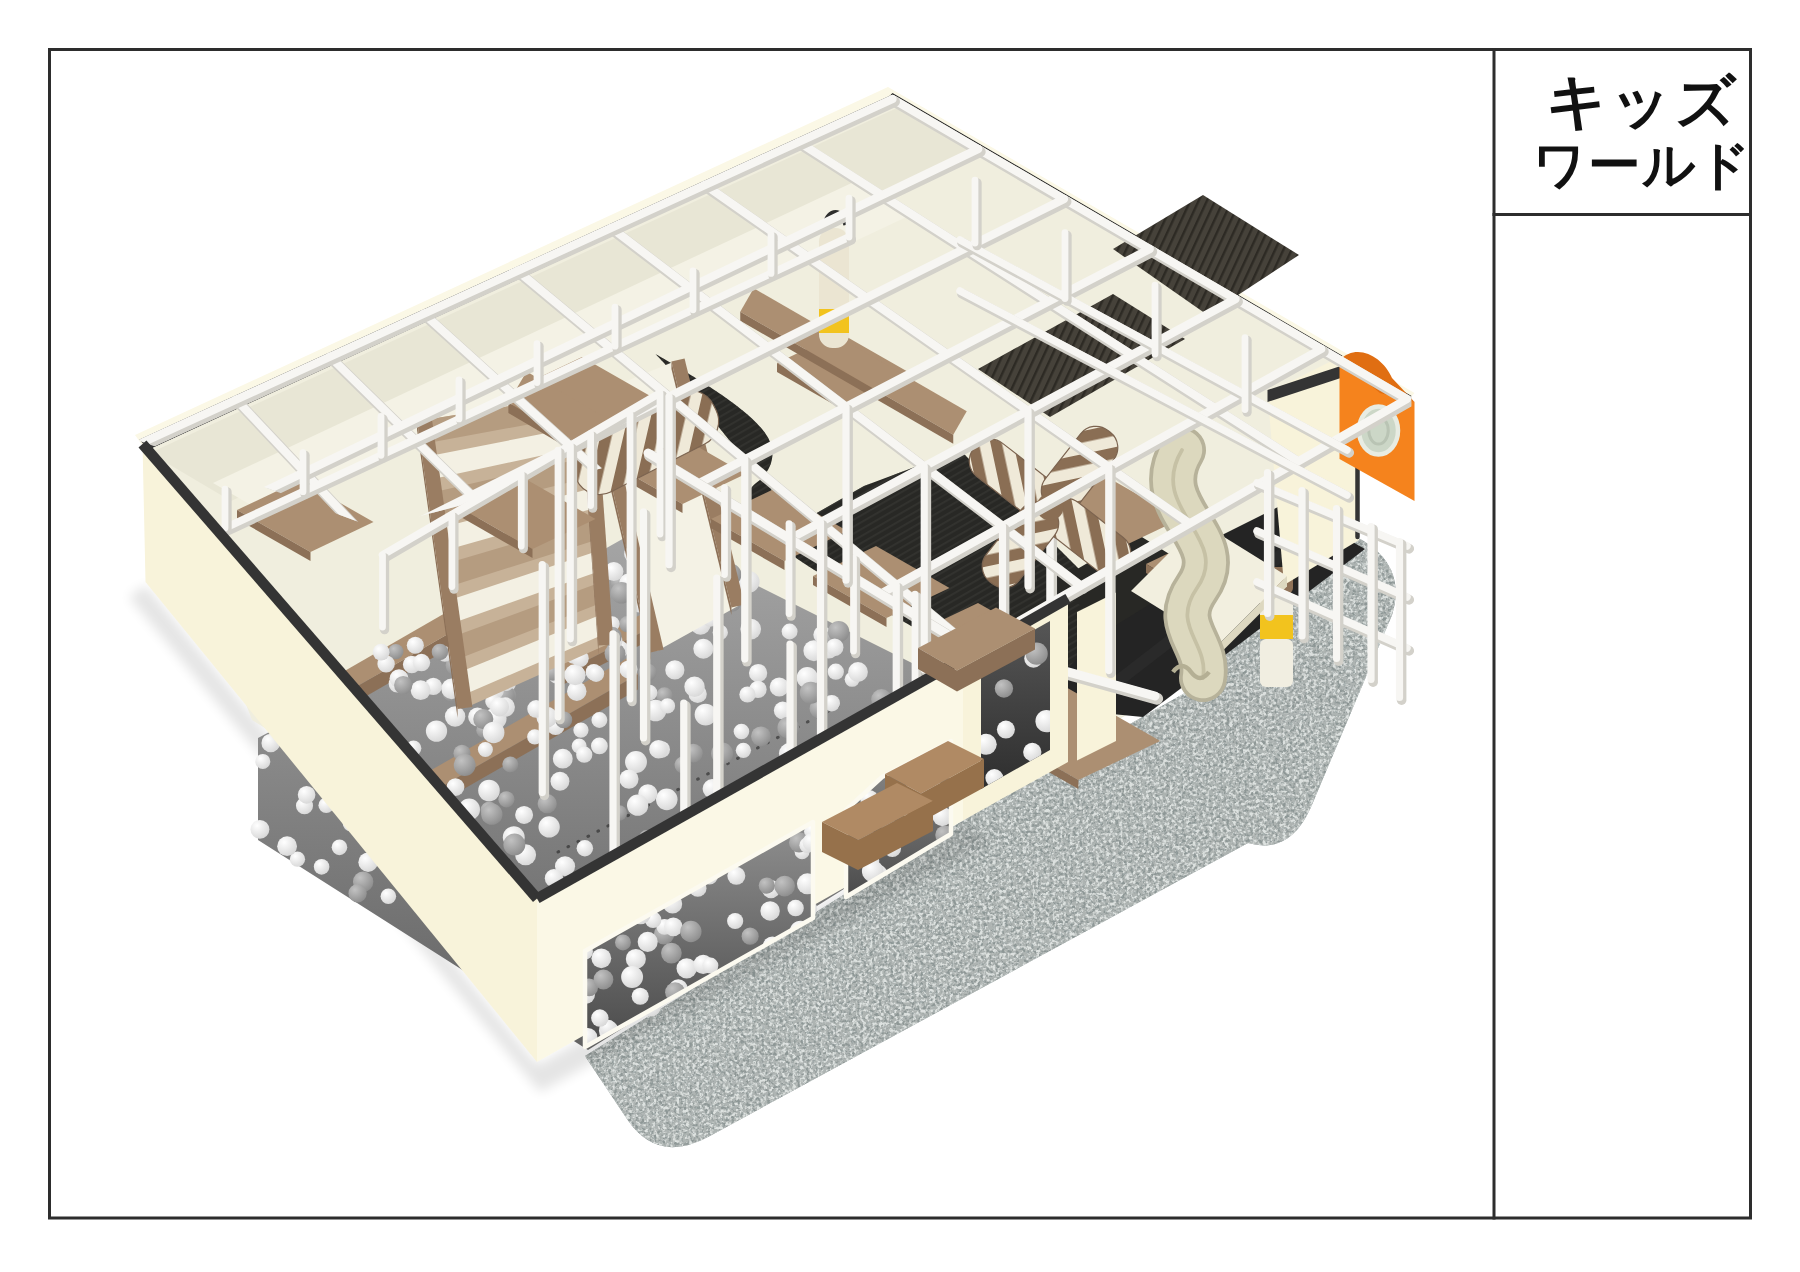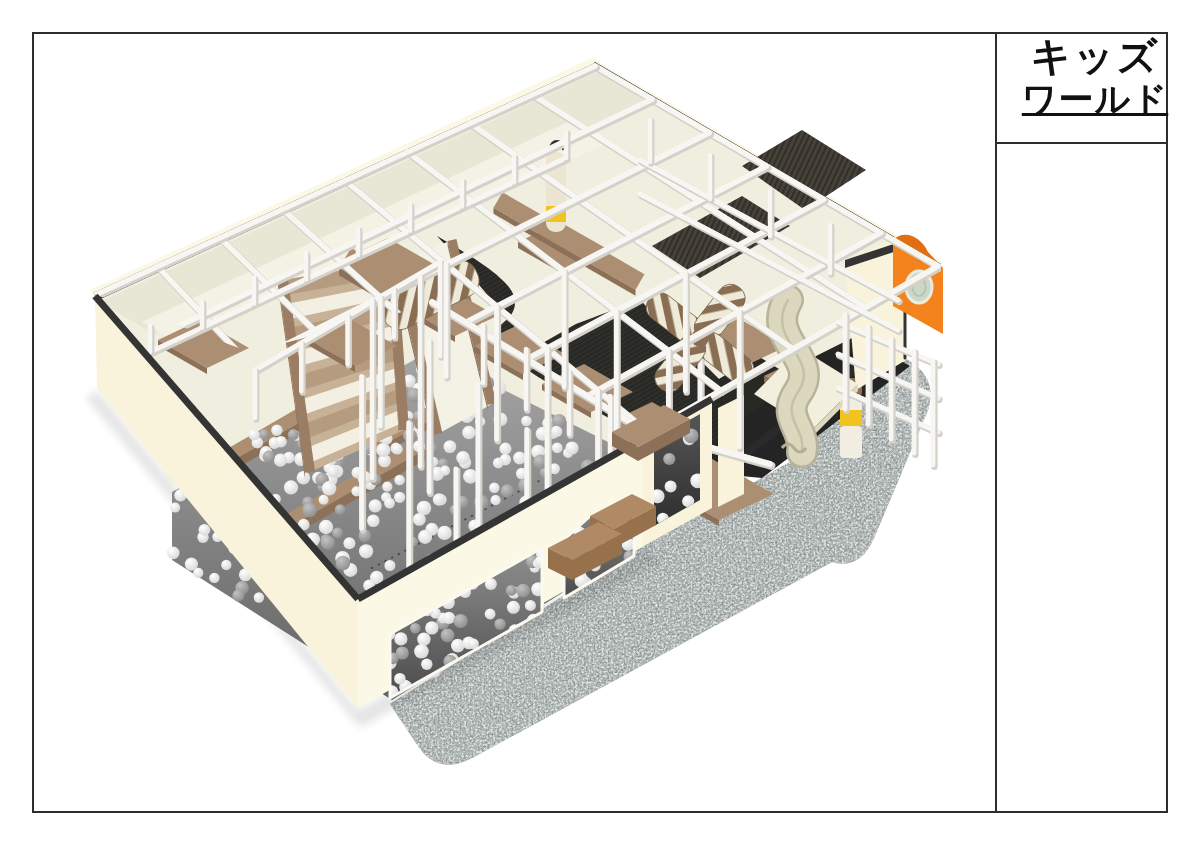--- a/index.html
+++ b/index.html
@@ -5,24 +5,24 @@
   html,body{margin:0;padding:0;background:#ffffff;}
   .sheet{position:relative;width:1200px;height:848px;background:#ffffff;overflow:hidden;
          font-family:"Liberation Sans","DejaVu Sans",sans-serif;}
   #render{position:absolute;left:0;top:0;}
   .frame{position:absolute;background:#2d2d2d;}
   .frame.outer{left:32px;top:32px;width:1136px;height:781px;background:transparent;
                border:2px solid #2d2d2d;box-sizing:border-box;}
   .frame.vdiv{left:995px;top:32px;width:2px;height:781px;}
   .frame.hdiv{left:995px;top:142px;width:173px;height:2px;}
   .title-block{position:absolute;left:997px;top:34px;width:196px;height:108px;
-               display:flex;flex-direction:column;align-items:center;
+               display:flex;flex-direction:column;align-items:center;justify-content:center;
                font-family:"Liberation Serif","DejaVu Serif",serif;font-weight:700;color:#111;}
   .title-line1{font-size:40px;line-height:1.15;letter-spacing:2px;}
-  .title-line2{font-size:35px;line-height:1.15;letter-spacing:1px;text-decoration:underline;}
+  .title-line2{font-size:35px;line-height:1.15;letter-spacing:1px;}
 </style>
 </head>
 <body>
 
 <div class="sheet">
   <svg id="render" width="1200" height="848" viewBox="0 0 1200 848">
       <defs>
         <linearGradient id="pitG" x1="0" y1="0" x2="0" y2="1">
           <stop offset="0%" stop-color="#a6a6a6"></stop>
           <stop offset="100%" stop-color="#626262"></stop>

